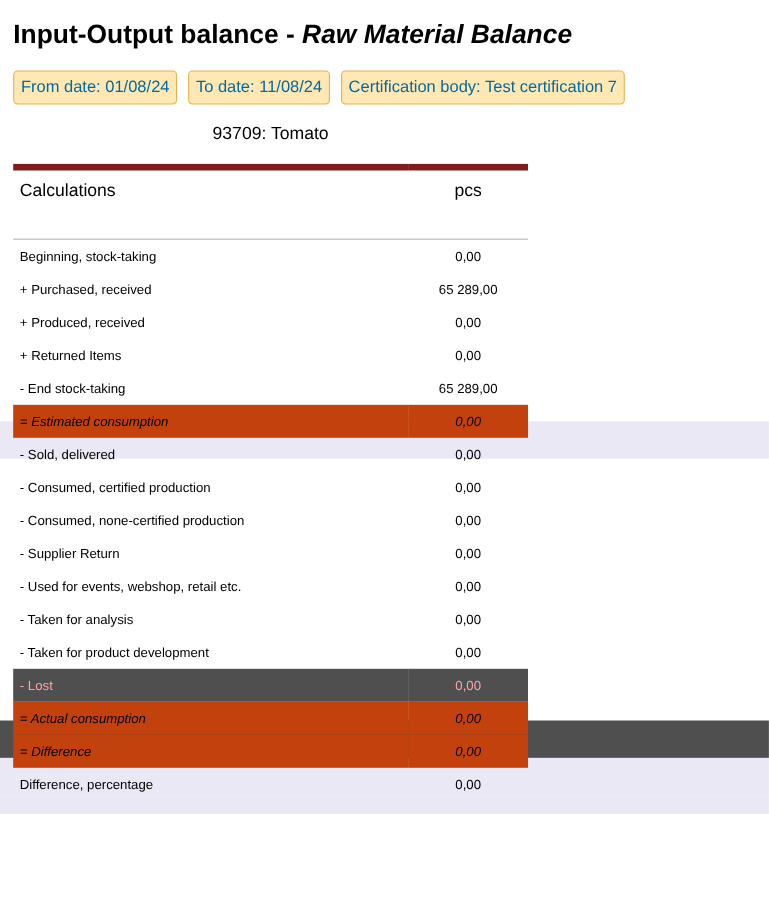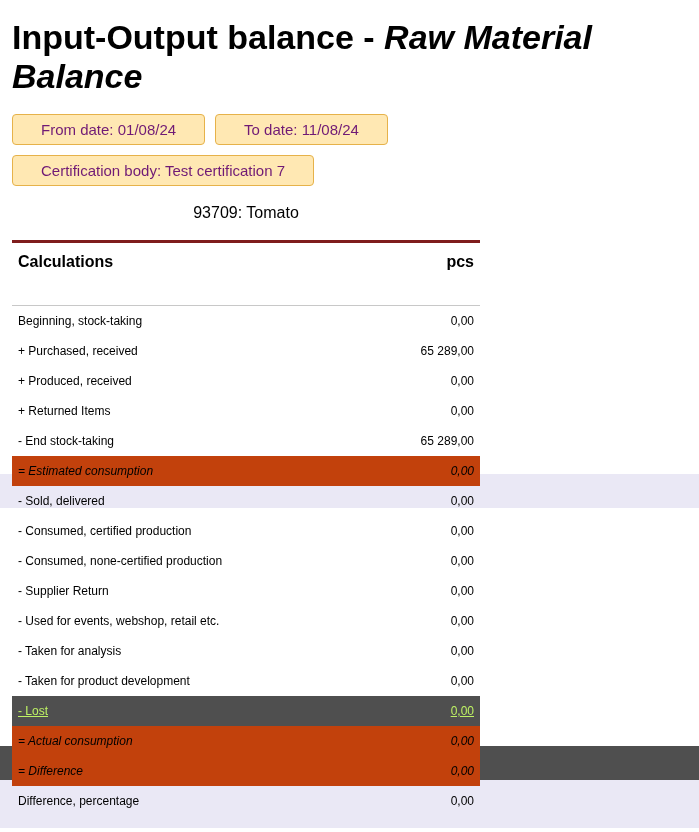--- a/index.html
+++ b/index.html
@@ -6,74 +6,72 @@
   body {
     margin: 0;
     padding: 12px;
     font-family: Arial, Helvetica, sans-serif;
     font-size: 16px;
     color: #000;
     background: #fff;
     width: 699px;
   }
   .title {
-    font-size: 34px;
+    font-size: 24px;
     font-weight: bold;
     margin: 6px 0 18px 0;
   }
   .title .sub {
     font-style: italic;
   }
   .chips {
     display: flex;
     gap: 10px;
     flex-wrap: wrap;
     margin-bottom: 18px;
   }
   .chip {
     background: #ffe8b3;
     border: 1px solid #e6b24a;
     border-radius: 4px;
-    padding: 6px 28px;
+    padding: 6px 6px;
     font-size: 15px;
-    color: #701a75;
+    color: #0369a1;
   }
   .product {
     text-align: center;
     width: 468px;
     margin: 16px 0 18px 0;
     font-size: 16px;
   }
   .table {
     width: 468px;
     border-collapse: collapse;
   }
   .hdr td {
-    border-top: 3px solid #7f1d1d;
+    border-top: 6px solid #7f1d1d;
     border-bottom: 1px solid #c8c8c8;
     padding: 10px 6px 34px 6px;
     font-size: 16px;
     vertical-align: top;
-    font-weight: bold;
   }
   .row td {
     padding: 8px 6px;
     font-size: 12px;
   }
   .num {
-    text-align: right;
+    text-align: center;
   }
   .sumrow td {
     background: #c2410c;
     font-style: italic;
   }
   .hlrow td {
     background: #4f4f4f;
-    color: #bef264;
-    text-decoration: underline;
+    color: #fca5a5;
   }
   .wrap { position: relative; }
 </style>
 </head>
 <body>
 
 <div class="title">
   <span>Input-Output balance - </span><span class="sub">Raw Material Balance</span>
 </div>
 

